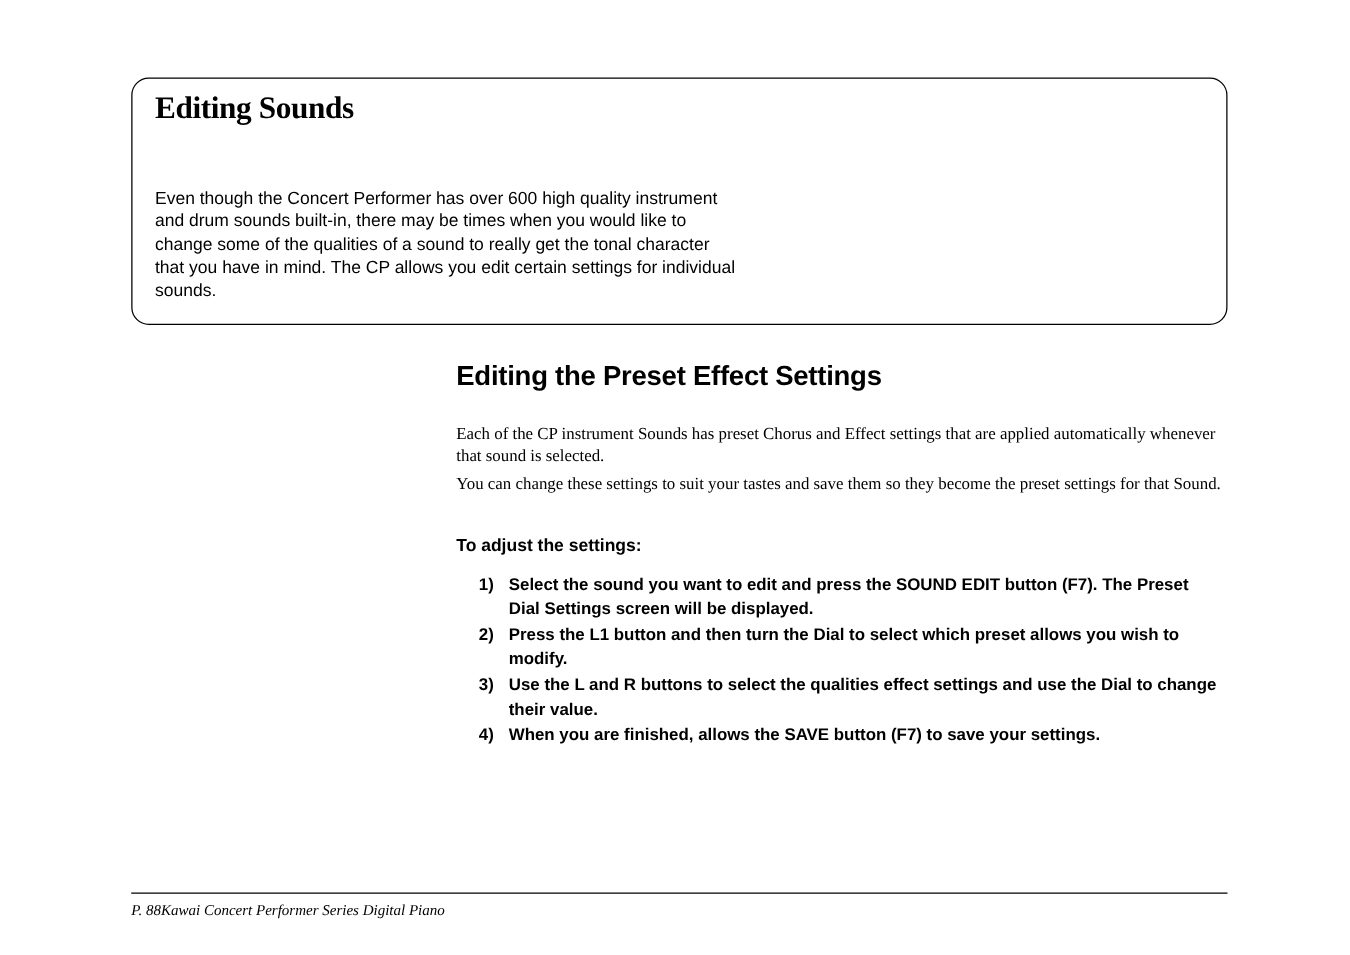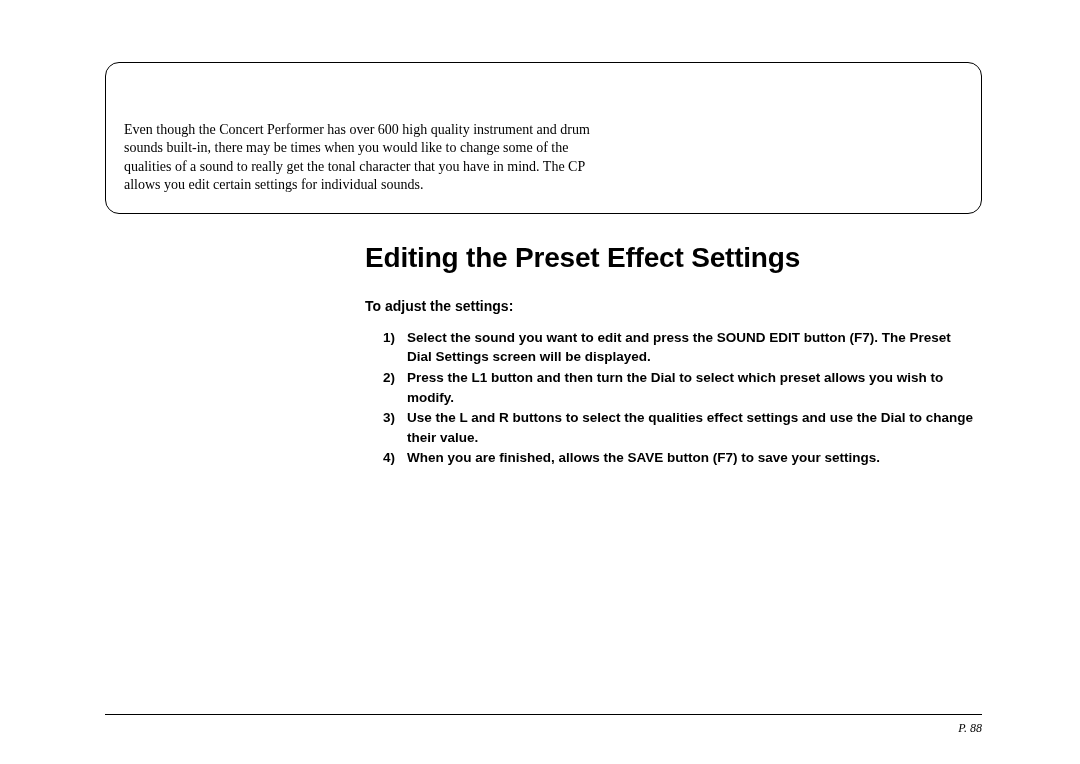--- a/index.html
+++ b/index.html
@@ -25,48 +25,48 @@
       margin-bottom: 28px;
     }
     .box-title {
       font-family: Georgia, 'Times New Roman', serif;
       font-weight: bold;
       font-size: 25px;
       margin-bottom: 6px;
       letter-spacing: -0.3px;
     }
     .box-body {
-      font-family: Liberation Serif, serif;
+      font-family: Liberation Sans, sans-serif;
       font-size: 14px;
       line-height: 1.32;
       max-width: 470px;
       margin-top: 48px;
     }
     .main-section {
       padding-left: 260px;
       padding-right: 4px;
     }
     .main-heading {
       font-family: Arial, Helvetica, sans-serif;
       font-weight: bold;
-      font-size: 28px;
+      font-size: 22px;
       margin-bottom: 24px;
       letter-spacing: -0.2px;
     }
     .main-para {
       font-family: 'Century Schoolbook', Georgia, serif;
       font-size: 13.5px;
       line-height: 1.32;
       margin-bottom: 4px;
     }
     .sub-heading {
       font-family: Arial, Helvetica, sans-serif;
       font-weight: bold;
       font-size: 14px;
-      margin-top: 16px;
+      margin-top: 32px;
       margin-bottom: 14px;
     }
     .steps-list {
       list-style: none;
       padding-left: 18px;
     }
     .steps-list li {
       font-family: Arial, Helvetica, sans-serif;
       font-weight: bold;
       font-size: 13.5px;
@@ -82,37 +82,40 @@
       flex: 1;
     }
     .footer {
       position: absolute;
       bottom: 28px;
       left: 105px;
       right: 98px;
       border-top: 1px solid #000;
       padding-top: 6px;
       display: flex;
-      justify-content: flex-end;
+      justify-content: flex-start;
       font-family: 'Century Schoolbook', Georgia, serif;
       font-style: italic;
       font-size: 12px;
     }
   </style>
 </head>
 <body>
 
 <div class="page-container">
 
   <div class="box-section">
+    <div class="box-title">Editing Sounds</div>
     <div class="box-body">Even though the Concert Performer has over 600 high quality instrument and drum sounds built-in, there may be times when  you would like to change some of the qualities of a sound to really get the tonal character that you have in mind.  The CP allows you edit certain settings for individual sounds.</div>
   </div>
 
   <div class="main-section">
     <div class="main-heading">Editing the Preset Effect Settings</div>
+    <div class="main-para">Each of the CP instrument Sounds has preset Chorus and Effect settings that are applied automatically whenever that sound is selected.</div>
+    <div class="main-para">You can change these settings to suit your tastes and save them so they become the preset settings for that Sound.</div>
 
     <div class="sub-heading">To adjust the settings:</div>
 
     <ol class="steps-list">
       <li>
         <span class="step-num">1)</span>
         <span class="step-text">Select the sound you want to edit and press the SOUND EDIT button (F7).  The Preset Dial Settings screen will be displayed.</span>
       </li>
       <li>
         <span class="step-num">2)</span>
@@ -126,13 +129,14 @@
         <span class="step-num">4)</span>
         <span class="step-text">When you are finished, allows the SAVE button (F7) to save your settings.</span>
       </li>
     </ol>
   </div>
 
 </div>
 
 <div class="footer">
   <span>P. 88</span>
+  <span>Kawai Concert Performer Series Digital Piano</span>
 </div>
 
 </body></html>

